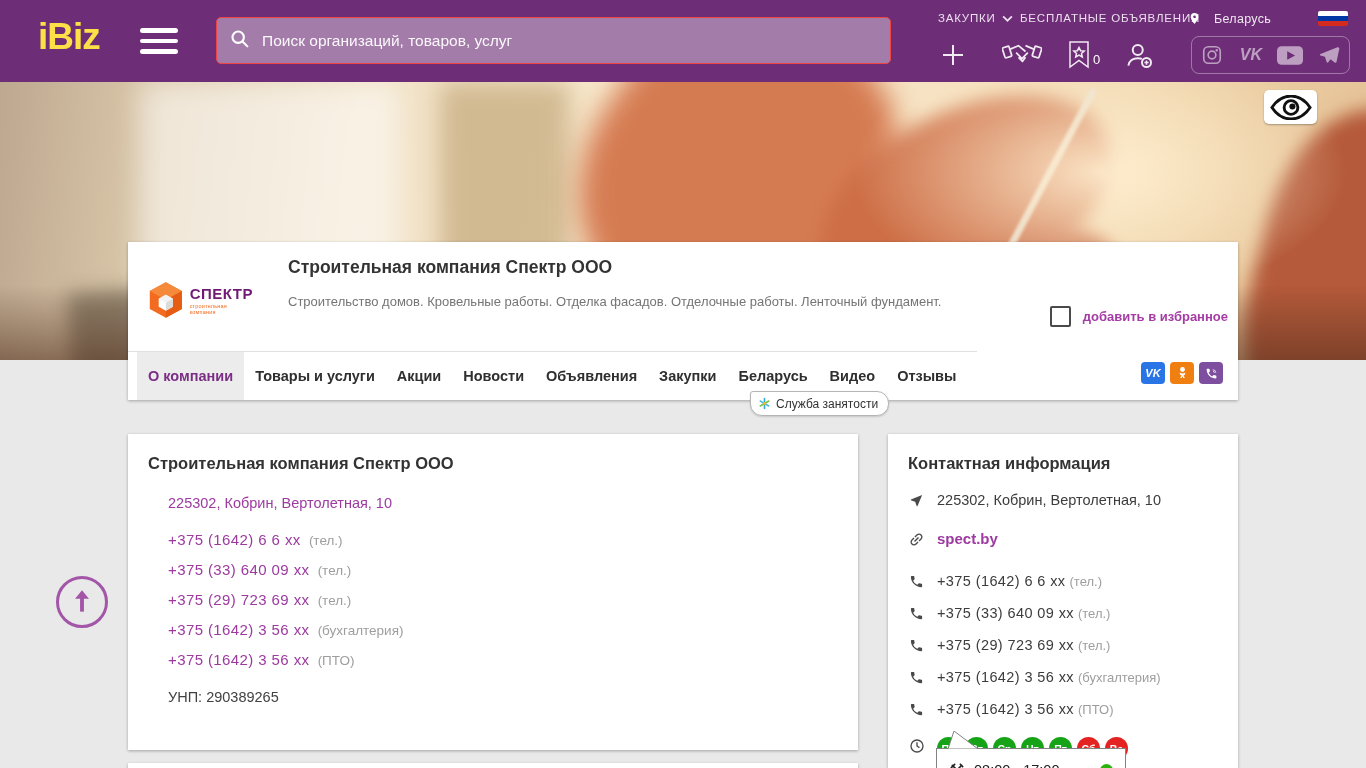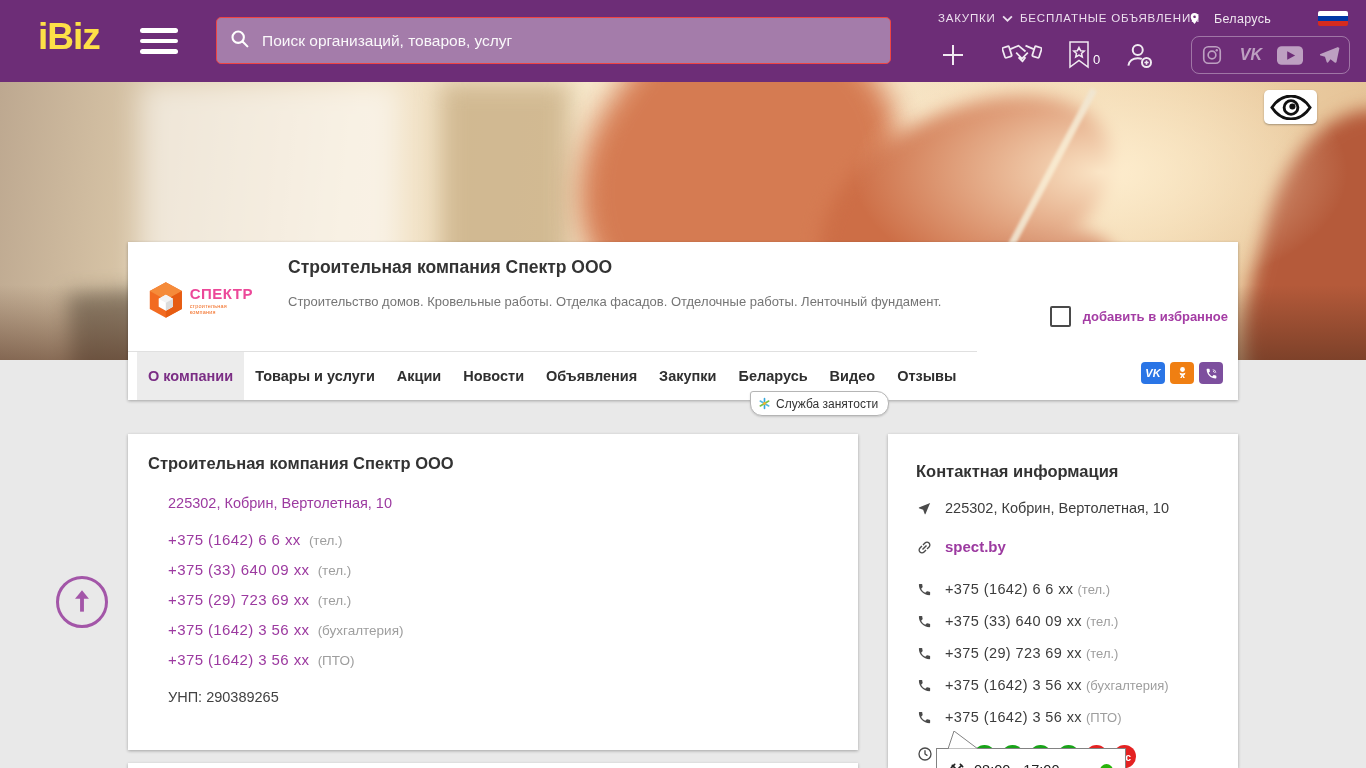--- a/index.html
+++ b/index.html
@@ -40,21 +40,21 @@
   .h-rhand{left:1255px;top:30px;width:230px;height:340px;background:#b55a3a;border-radius:40%;transform:rotate(14deg);filter:blur(9px);}
   .h-light{left:850px;top:-40px;width:500px;height:260px;background:radial-gradient(ellipse,rgba(255,240,210,.9),rgba(255,240,210,0) 70%);}
   .h-table{left:0;bottom:0;width:1366px;height:75px;background:linear-gradient(rgba(80,45,28,0),rgba(80,45,28,.55));}
   .eye-btn{position:absolute;left:1264px;top:90px;width:53px;height:34px;background:#fff;border-radius:5px;
     display:flex;align-items:center;justify-content:center;cursor:pointer;box-shadow:0 1px 2px rgba(0,0,0,.3);z-index:5;}
   
   .card{position:absolute;background:#fff;box-shadow:0 1px 3px rgba(0,0,0,.3);}
   .company-card{left:128px;top:242px;width:1110px;height:158px;z-index:10;}
   .clogo{position:absolute;left:20px;top:10px;width:105px;height:95px;display:flex;align-items:center;cursor:pointer;}
   .clogo-text{margin-left:6px;}
-  .clogo-name{font-size:15px;font-weight:bold;color:#ec4899;letter-spacing:.5px;}
+  .clogo-name{font-size:15px;font-weight:bold;color:#701a75;letter-spacing:.5px;}
   .clogo-sub{font-size:5.5px;color:#f26b21;letter-spacing:.2px;margin-top:1px;}
   .cname{position:absolute;left:160px;top:15px;font-size:17.5px;font-weight:bold;color:#333;}
   .cdesc{position:absolute;left:160px;top:52px;font-size:13px;color:#757575;width:720px;}
   .fav{position:absolute;right:10px;top:64px;display:flex;align-items:center;cursor:pointer;}
   .fav .box{width:17px;height:17px;border:2px solid #4a4a4a;border-radius:2px;background:#fff;}
   .fav .lbl{margin-left:12px;color:#a43ca4;font-size:13px;font-weight:bold;}
   .cdivider{position:absolute;left:0;top:109px;width:849px;height:1px;background:#e0e0e0;}
   .tabbar{position:absolute;left:0;top:110px;height:48px;display:flex;padding-left:9px;}
   .tab{line-height:48px;padding:0 11px;font-size:14.5px;font-weight:bold;color:#2f2f2f;cursor:pointer;white-space:nowrap;}
   .tab.active{background:#ececec;color:#7b2e85;}
@@ -71,21 +71,21 @@
   .about-card{left:128px;top:434px;width:730px;height:316px;box-sizing:border-box;padding:20px 20px 0 20px;}
   .about-card h2,.contact-card h2{margin:0;font-size:16.5px;color:#333;}
   .a-body{margin-left:20px;margin-top:22px;}
   .a-address{color:#9c3aa0;font-size:14.5px;margin-bottom:20px;cursor:pointer;}
   .a-phone{margin-bottom:13px;font-size:15px;}
   .a-phone .num{color:#9c3aa0;letter-spacing:.4px;cursor:pointer;}
   .a-phone .note{color:#9e9e9e;font-size:13.5px;margin-left:4px;}
   .a-unp{color:#424242;font-size:14.5px;margin-top:21px;}
   .card2{left:128px;top:763px;width:730px;height:10px;}
   
-  .contact-card{left:888px;top:434px;width:350px;height:334px;box-sizing:border-box;padding:28px;}
+  .contact-card{left:888px;top:434px;width:350px;height:334px;box-sizing:border-box;padding:20px;}
   .c-row{display:flex;align-items:flex-start;margin-top:19px;font-size:14.5px;color:#3c3c3c;}
   .c-row .ric{width:17px;flex:0 0 17px;margin-right:12px;margin-top:1px;text-align:center;}
   .c-site{color:#9c3aa0;font-weight:bold;font-size:15px;cursor:pointer;}
   .c-row .num{color:#3c3c3c;letter-spacing:.4px;cursor:pointer;}
   .c-row .note{color:#9e9e9e;font-size:13px;margin-left:4px;}
   .c-phones .c-row{margin-top:13px;}
   .c-row.first-phone{margin-top:22px;}
   .days{display:flex;align-items:center;}
   .day{width:23px;height:23px;border-radius:50%;margin-right:5px;display:flex;align-items:center;justify-content:center;
     color:#fff;font-size:10.5px;font-weight:bold;cursor:pointer;}

